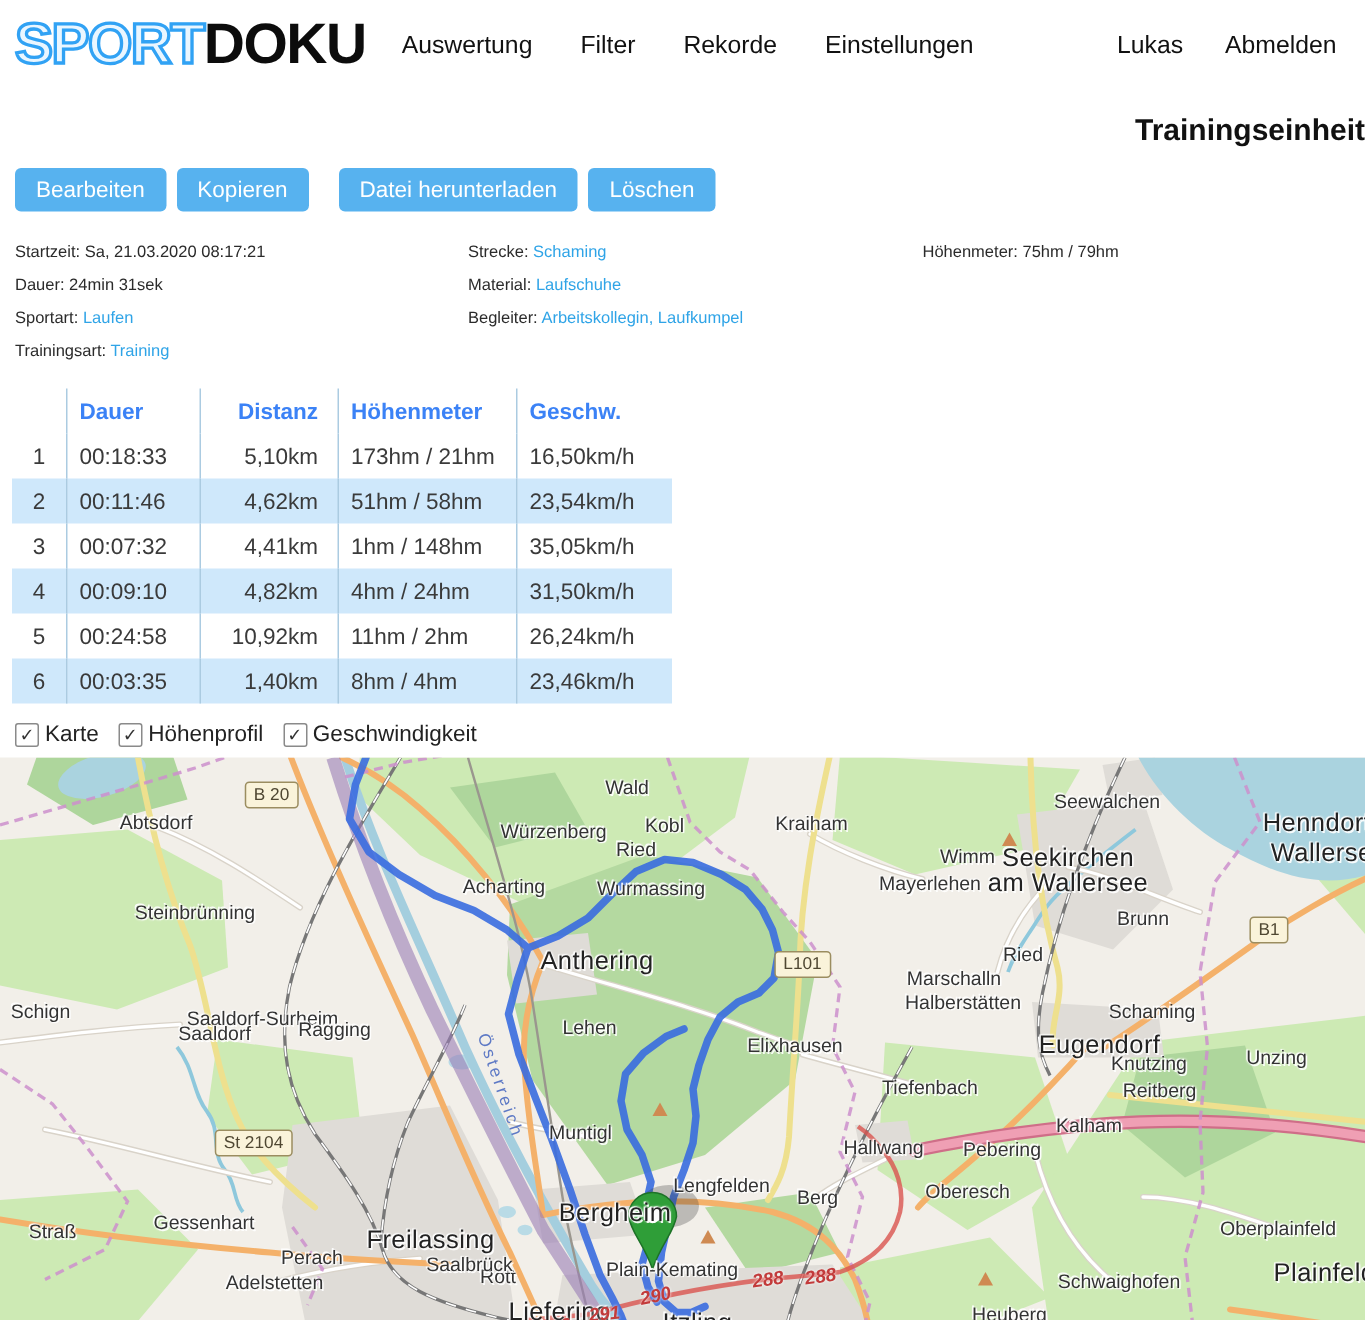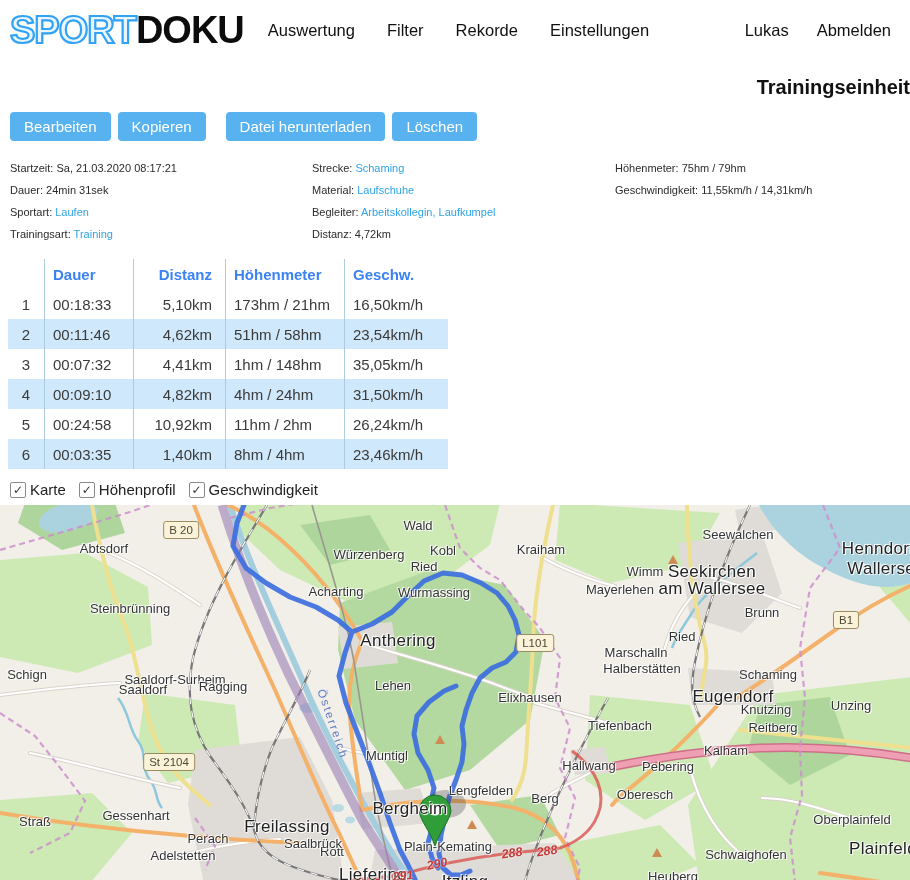--- a/index.html
+++ b/index.html
@@ -92,25 +92,23 @@
   <div id="detail-col-1">
       <div class="detail-row"><span class="dlabel">Startzeit: </span><span class="dval">Sa, 21.03.2020 08:17:21</span></div>
       <div class="detail-row"><span class="dlabel">Dauer: </span><span class="dval">24min 31sek</span></div>
       <div class="detail-row"><span class="dlabel">Sportart: </span><span class="dval link">Laufen</span></div>
       <div class="detail-row"><span class="dlabel">Trainingsart: </span><span class="dval link">Training</span></div>
     </div>
   <div id="detail-col-2">
       <div class="detail-row"><span class="dlabel">Strecke: </span><span class="dval link">Schaming</span></div>
       <div class="detail-row"><span class="dlabel">Material: </span><span class="dval link">Laufschuhe</span></div>
       <div class="detail-row"><span class="dlabel">Begleiter: </span><span class="dval link">Arbeitskollegin, Laufkumpel</span></div>
-      <div class="detail-row"><span class="dlabel">Distanz: </span><span class="dval">4,72km</span></div>
     </div>
   <div id="detail-col-3">
       <div class="detail-row"><span class="dlabel">Höhenmeter: </span><span class="dval">75hm / 79hm</span></div>
-      <div class="detail-row"><span class="dlabel">Geschwindigkeit: </span><span class="dval">11,55km/h / 14,31km/h</span></div>
     </div>
 </div>
 
 <table class="laps">
   <thead>
       <tr id="laps-head">
         <th class="c0"></th>
         <th class="c1">Dauer</th>
         <th class="c2">Distanz</th>
         <th class="c3">Höhenmeter</th>

